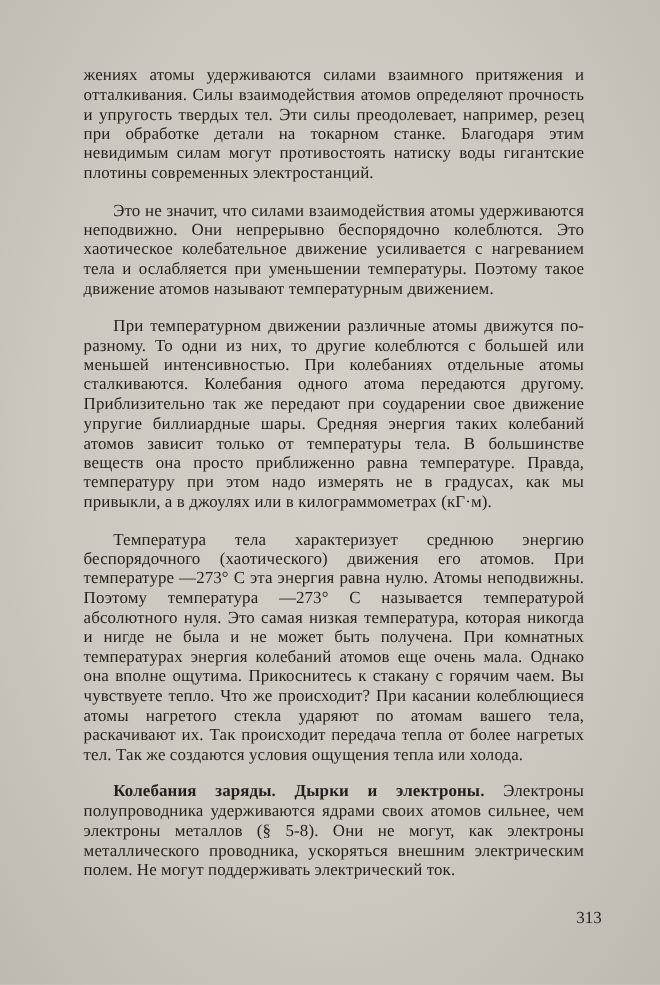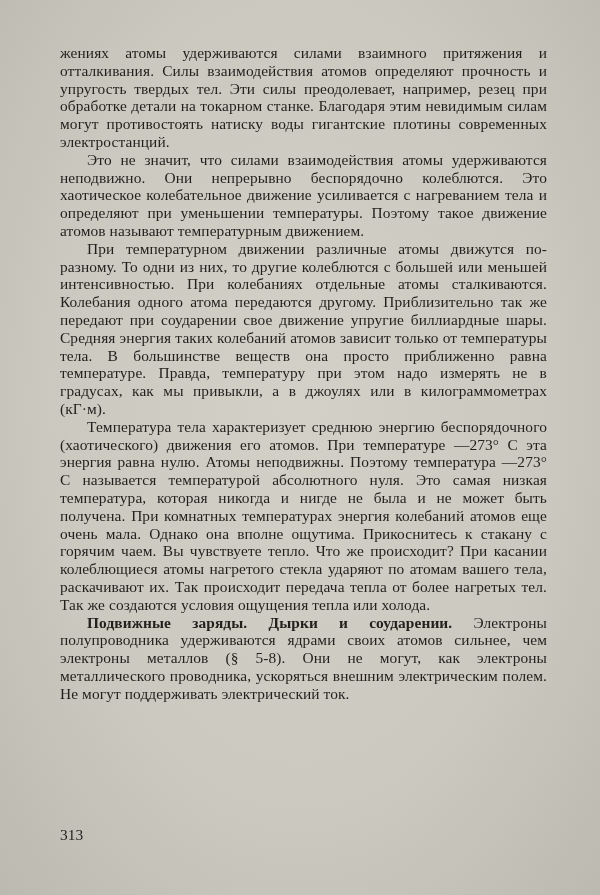--- a/index.html
+++ b/index.html
@@ -25,52 +25,53 @@
     left: 60px;
     top: 44px;
     width: 487px;
     color: #221f1c;
     font-size: 15.4px;
     line-height: 17.8px;
     text-align: justify;
     letter-spacing: 0.1px;
   }
   .text-column p {
-    margin: 0;
+    margin: 16px;
     padding: 0;
   }
   .text-column p.indented {
     text-indent: 27px;
   }
   .section-heading {
     font-weight: bold;
   }
   .page-number {
     position: absolute;
     top: 826px;
     left: 60px;
     width: 487px;
+    text-align: right;
     color: #221f1c;
     font-size: 15.4px;
   }
 </style>
 </head>
 <body>
 
 <div class="scan-page">
 
   <div class="text-column">
 
     <p>жениях атомы удерживаются силами взаимного притяжения и отталкивания. Силы взаимодействия атомов определяют прочность и упругость твердых тел. Эти силы преодолевает, например, резец при обработке детали на токарном станке. Благодаря этим невидимым силам могут противостоять натиску воды гигантские плотины современных электростанций.</p>
 
-    <p class="indented">Это не значит, что силами взаимодействия атомы удерживаются неподвижно. Они непрерывно беспорядочно колеблются. Это хаотическое колебательное движение усиливается с нагреванием тела и определяют при уменьшении температуры. Поэтому такое движение атомов называют температурным движением.</p>
+    <p class="indented">Это не значит, что силами взаимодействия атомы удерживаются неподвижно. Они непрерывно беспорядочно колеблются. Это хаотическое колебательное движение усиливается с нагреванием тела и ослабляется при уменьшении температуры. Поэтому такое движение атомов называют температурным движением.</p>
 
     <p class="indented">При температурном движении различные атомы движутся по-разному. То одни из них, то другие колеблются с большей или меньшей интенсивностью. При колебаниях отдельные атомы сталкиваются. Колебания одного атома передаются другому. Приблизительно так же передают при соударении свое движение упругие биллиардные шары. Средняя энергия таких колебаний атомов зависит только от температуры тела. В большинстве веществ она просто приближенно равна температуре. Правда, температуру при этом надо измерять не в градусах, как мы привыкли, а в джоулях или в килограммометрах (кГ·м).</p>
 
     <p class="indented">Температура тела характеризует среднюю энергию беспорядочного (хаотического) движения его атомов. При температуре —273° С эта энергия равна нулю. Атомы неподвижны. Поэтому температура —273° С называется температурой абсолютного нуля. Это самая низкая температура, которая никогда и нигде не была и не может быть получена. При комнатных температурах энергия колебаний атомов еще очень мала. Однако она вполне ощутима. Прикоснитесь к стакану с горячим чаем. Вы чувствуете тепло. Что же происходит? При касании колеблющиеся атомы нагретого стекла ударяют по атомам вашего тела, раскачивают их. Так происходит передача тепла от более нагретых тел. Так же создаются условия ощущения тепла или холода.</p>
 
-    <p class="indented"><span class="section-heading">Подвижные заряды. Дырки и соударении.</span><span> Электроны полупроводника удерживаются ядрами своих атомов сильнее, чем электроны металлов (§ 5-8). Они не могут, как электроны металлического проводника, ускоряться внешним электрическим полем. Не могут поддерживать электрический ток.</span></p>
+    <p class="indented"><span class="section-heading">Колебания заряды. Дырки и электроны.</span><span> Электроны полупроводника удерживаются ядрами своих атомов сильнее, чем электроны металлов (§ 5-8). Они не могут, как электроны металлического проводника, ускоряться внешним электрическим полем. Не могут поддерживать электрический ток.</span></p>
 
   </div>
 
   <div class="page-number">313</div>
 
 </div>
 
 </body></html>

